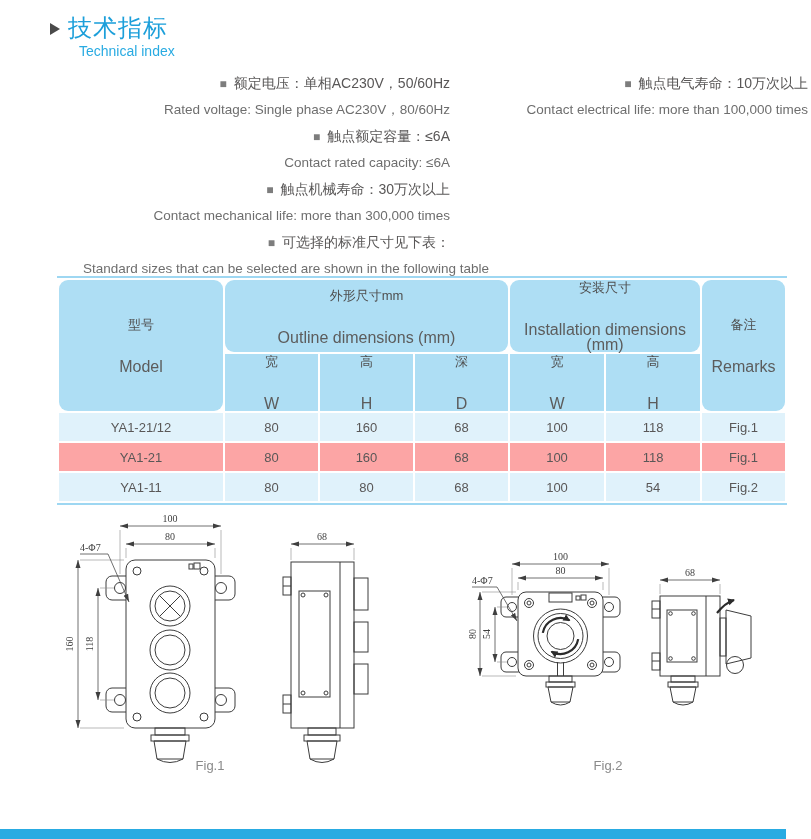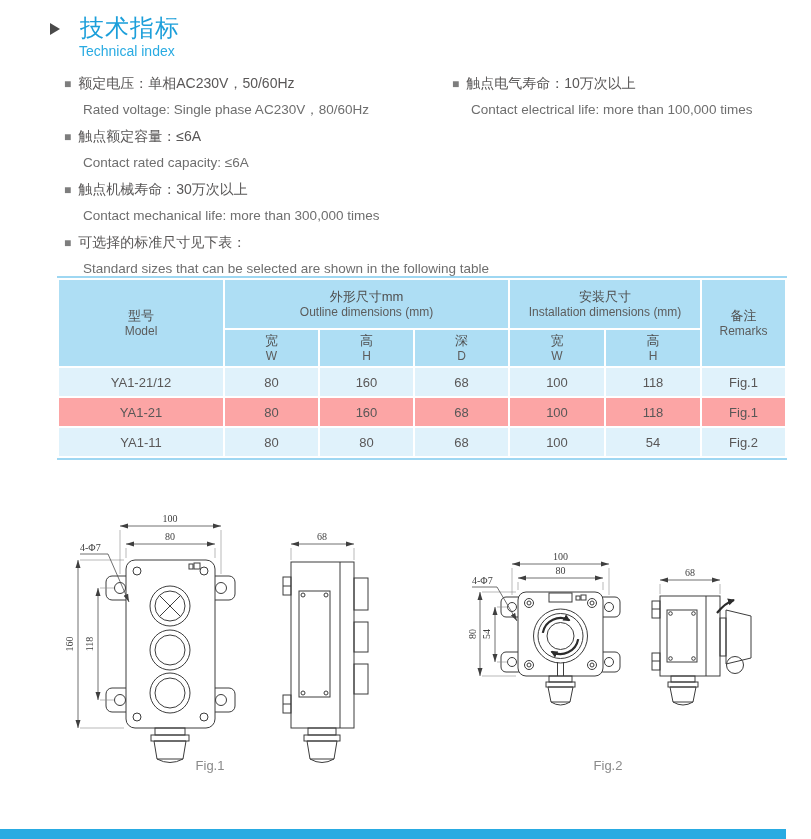--- a/index.html
+++ b/index.html
@@ -9,45 +9,45 @@
   }
   #page{position:absolute;inset:0;}
 
   
   .title-arrow{
     position:absolute;left:50px;top:23px;width:0;height:0;
     border-left:10px solid #4a4a4a;border-top:6px solid transparent;border-bottom:6px solid transparent;
   }
   .page-title{
     position:absolute;left:68px;top:12px;font-size:24px;letter-spacing:1px;
-    color:#1c9fda;font-weight:500;margin-left:12px;
+    color:#1c9fda;font-weight:500;
   }
   .page-subtitle{
     position:absolute;left:79px;top:43px;font-size:14px;color:#29abe2;
   }
 
   
-  .specs{position:absolute;top:70px;}
+  .specs{position:absolute;top:70px;text-align:right;}
   .specs.left{left:64px;width:386px;}
   .specs.right{left:452px;width:356px;}
   .spec-zh{font-size:14px;color:#595757;line-height:26px;white-space:nowrap;}
   .spec-en{font-size:13.5px;color:#6e6e6e;line-height:26px;padding-left:19px;white-space:nowrap;}
   .bullet{color:#7d7d7d;font-size:12px;margin-right:7px;}
 
   
   .size-table{
     position:absolute;left:57px;top:276px;width:714px;
     border-collapse:separate;border-spacing:2px;table-layout:fixed;
     background:#ffffff;border-top:2px solid #9ed7f2;border-bottom:2px solid #9ed7f2;
   }
   .size-table td,.size-table th{padding:0;text-align:center;vertical-align:middle;font-weight:normal;}
   .size-table th{background:#aedef4;color:#4f4f4f;}
   .th-zh{font-size:13px;line-height:16px;color:#4f4f4f;}
-  .th-en{font-size:12px;line-height:15px;color:#5c5c5c;}
-  tr.h1 th{height:48px;}
+  .th-en{font-size:16px;line-height:15px;color:#5c5c5c;margin-top:26px;}
+  tr.h1 th{height:32px;border-radius:9px;}
   tr.h2 th{height:36px;}
   tr.data{height:28px;}
   tr.data td{font-size:13px;color:#595757;}
   tr.data.odd td{background:#e0f2fb;}
   tr.data.even td{background:#fca5a5;}
 
   
   .fig{position:absolute;}
   .draw rect,.draw circle,.draw path,.draw line{fill:none;stroke:#3c3c3c;stroke-width:1;}
   .draw rect.fillw{fill:#ffffff;}

